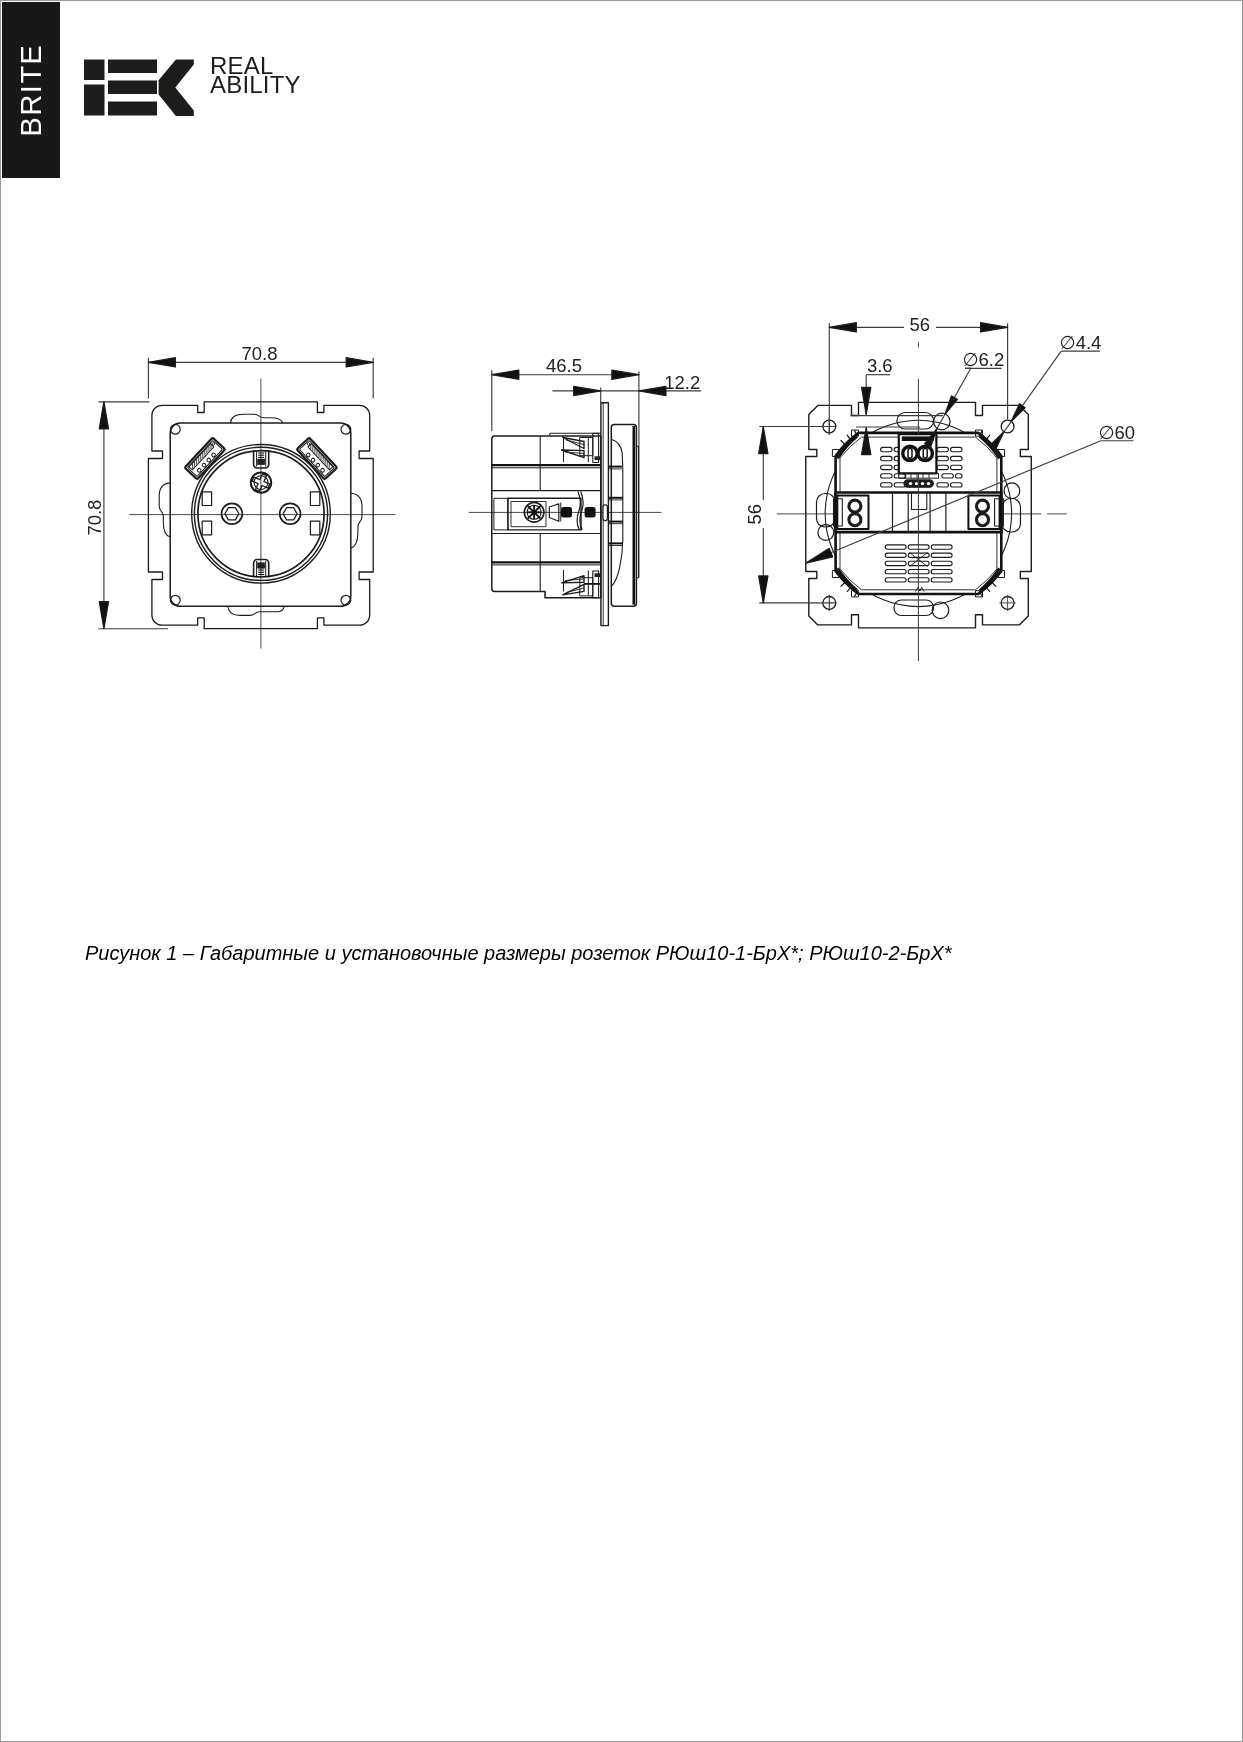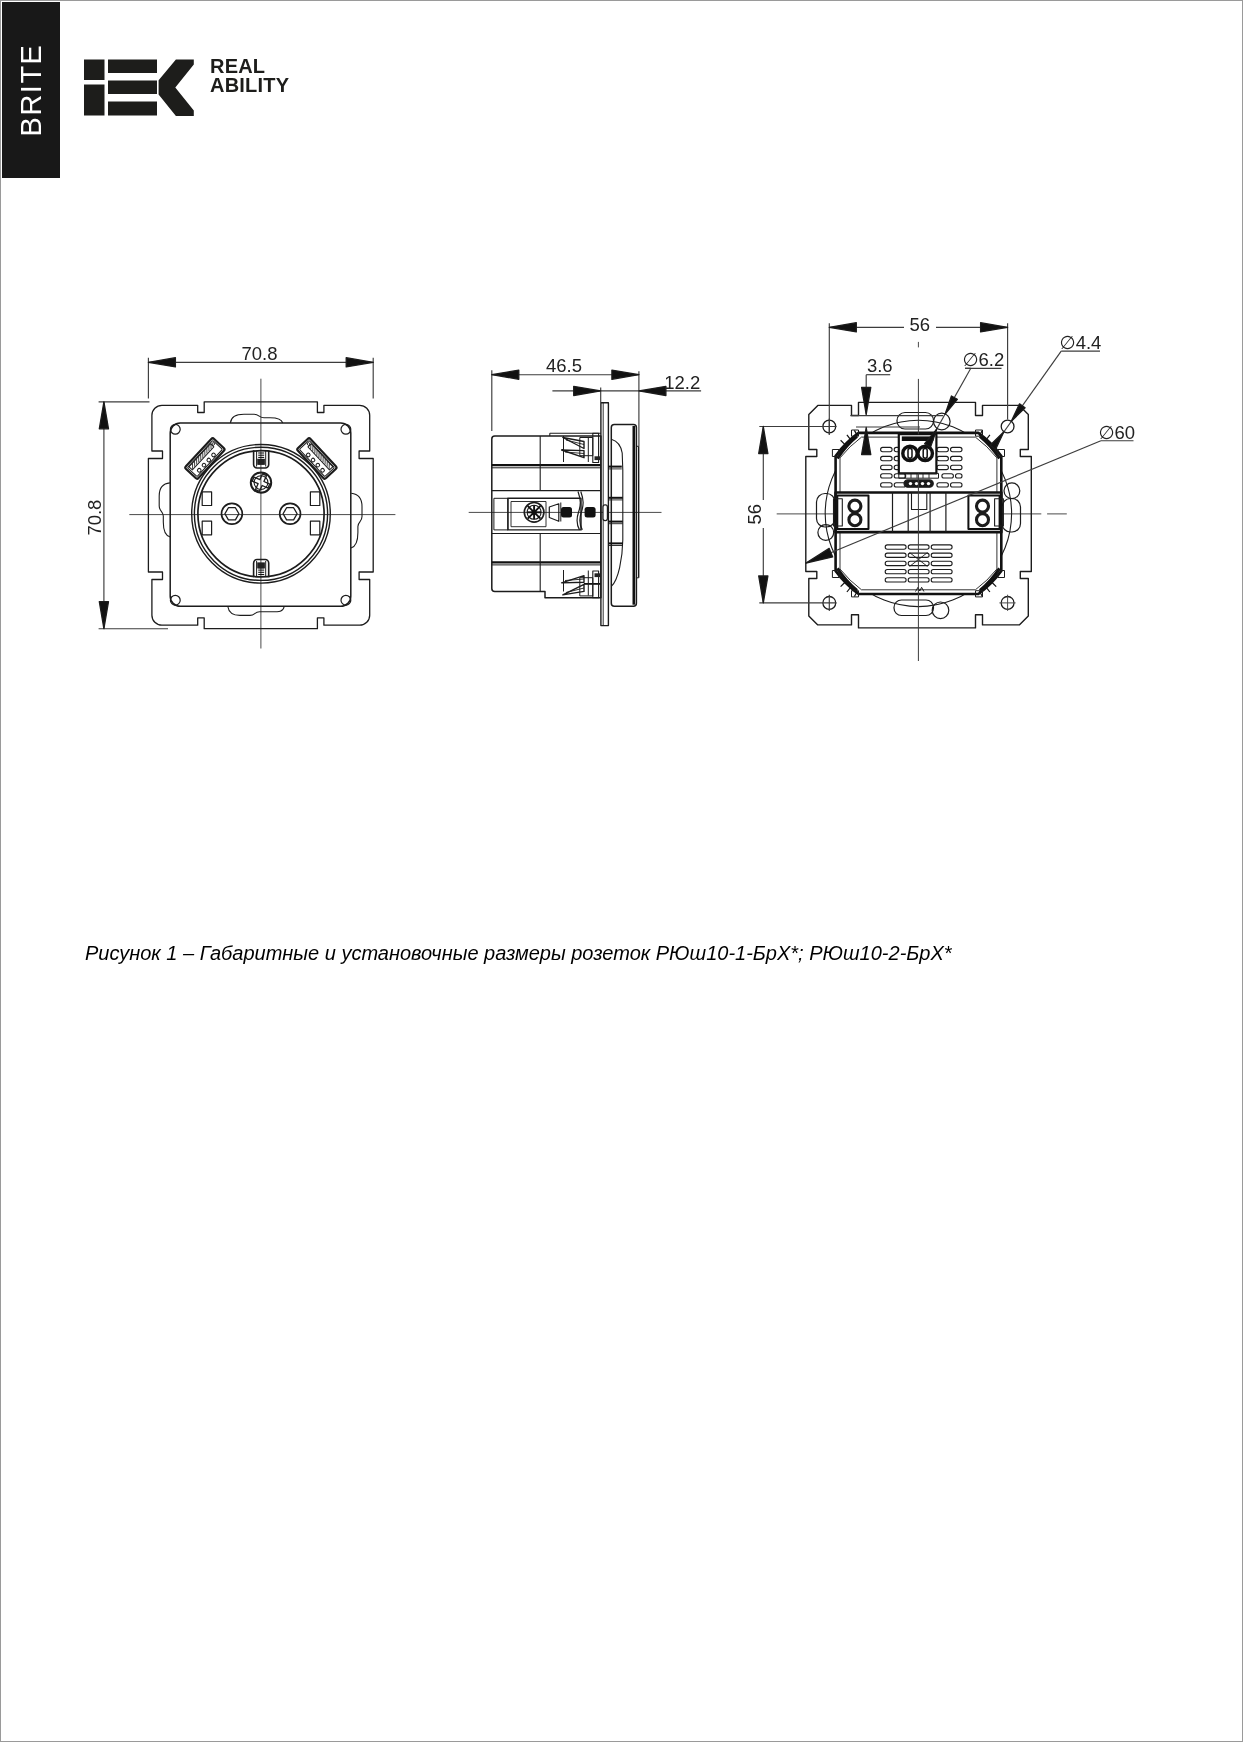--- a/index.html
+++ b/index.html
@@ -1,20 +1,20 @@
 <!DOCTYPE html>
 <html><head>
 <meta charset="utf-8">
 <style>
   html,body{margin:0;padding:0;background:#fff;width:1243px;height:1742px;overflow:hidden;}
   body{font-family:"Liberation Sans",sans-serif;position:relative;}
   .border{position:absolute;left:0;top:0;width:1241px;height:1740px;border:1px solid #9a9a9a;}
   .brite{position:absolute;left:2px;top:2px;width:58px;height:176px;background:#181818;}
   .brite span{position:absolute;left:50%;top:50%;transform:translate(-50%,-50%) rotate(-90deg);color:#fff;font-size:29px;letter-spacing:1.5px;}
-  .ra{position:absolute;left:210px;top:57px;font-weight:bold;font-size:20px;line-height:18.5px;color:#1d1d1b;letter-spacing:0.2px;}
+  .ra{position:absolute;left:210px;top:57px;font-weight:normal;font-size:24px;line-height:18.5px;color:#1d1d1b;letter-spacing:0.2px;}
   .caption{position:absolute;left:85px;top:942px;font-size:20px;color:#000;white-space:nowrap;font-style:italic;}
   svg{position:absolute;left:0;top:0;}
   text{font-family:"Liberation Sans",sans-serif;fill:#222;}
 </style>
 </head>
 <body>
 
 <div class="border"></div>
 
 <div class="brite">

